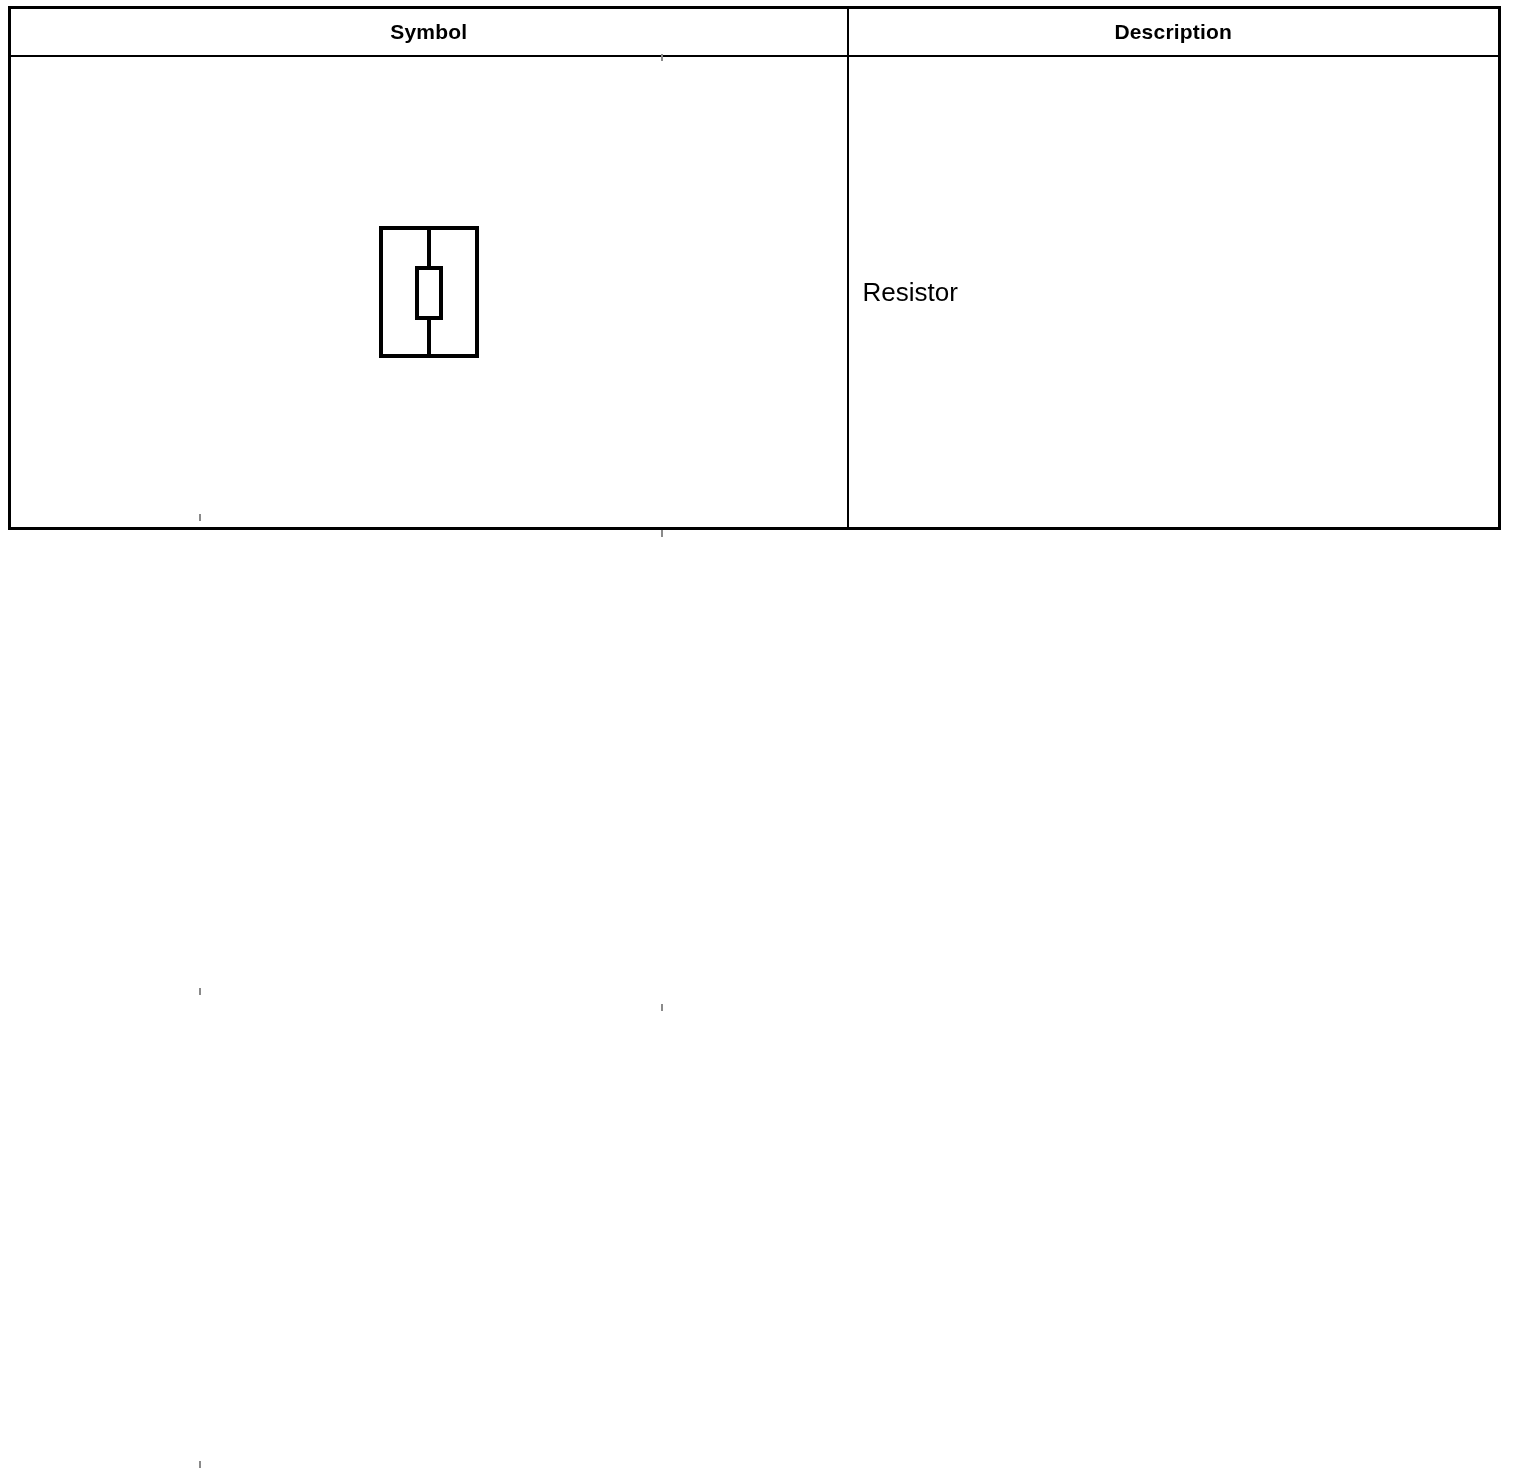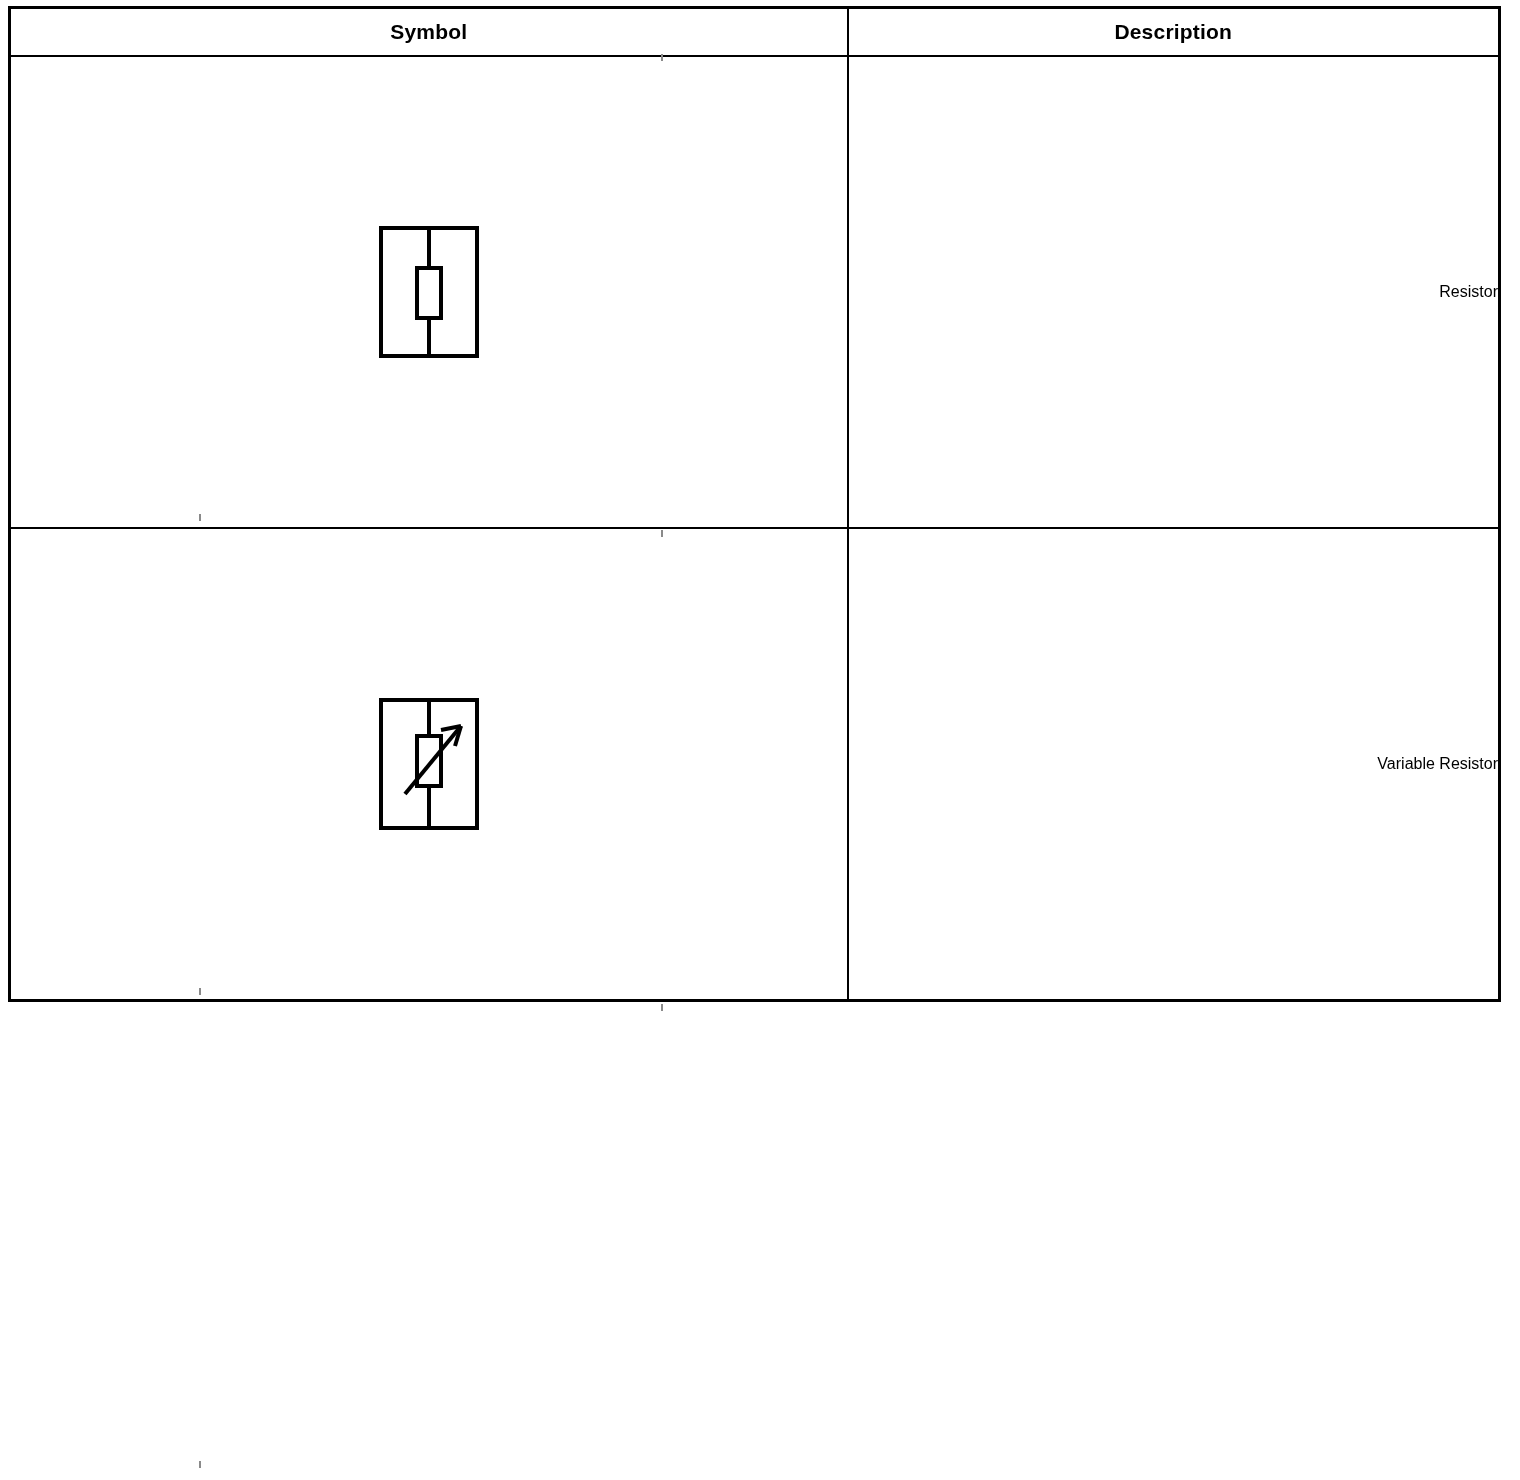--- a/index.html
+++ b/index.html
@@ -41,24 +41,24 @@
   }
   td.symbol-cell {
     border: 2px solid #000;
     height: 470px;
     padding: 0;
     vertical-align: middle;
     text-align: center;
   }
   td.desc-cell {
     border: 2px solid #000;
-    padding: 0 0 0 22px;
+    padding: 0 0 0 14px;
     vertical-align: middle;
-    font-size: 16px;
-    text-align: right;
+    font-size: 26px;
+    text-align: left;
   }
   .sym-wrap {
     display: flex;
     align-items: center;
     justify-content: center;
     height: 100%;
   }
   
   .tick {
     position: absolute;
@@ -98,32 +98,17 @@
             <svg width="120" height="160" viewBox="0 0 120 160">
               <rect x="12" y="16" width="96" height="128" fill="none" stroke="#000" stroke-width="4"></rect>
               <line x1="60" y1="16" x2="60" y2="144" stroke="#000" stroke-width="4"></line>
               <rect x="48" y="56" width="24" height="50" fill="#ffffff" stroke="#000" stroke-width="4"></rect>
             </svg>
           </div>
         </td>
         <td class="desc-cell">Resistor</td>
       </tr>
 
-      <tr>
-        <td class="symbol-cell">
-          <div class="sym-wrap">
-            <svg width="120" height="160" viewBox="0 0 120 160">
-              <rect x="12" y="16" width="96" height="128" fill="none" stroke="#000" stroke-width="4"></rect>
-              <line x1="60" y1="16" x2="60" y2="144" stroke="#000" stroke-width="4"></line>
-              <rect x="48" y="52" width="24" height="50" fill="#ffffff" stroke="#000" stroke-width="4"></rect>
-              <line x1="36" y1="110" x2="92" y2="42" stroke="#000" stroke-width="4"></line>
-              <line x1="92" y1="42" x2="72" y2="46" stroke="#000" stroke-width="4"></line>
-              <line x1="92" y1="42" x2="86" y2="62" stroke="#000" stroke-width="4"></line>
-            </svg>
-          </div>
-        </td>
-        <td class="desc-cell">Variable Resistor</td>
-      </tr>
 
 
     </tbody>
   </table>
 </div>
 
 </body></html>

